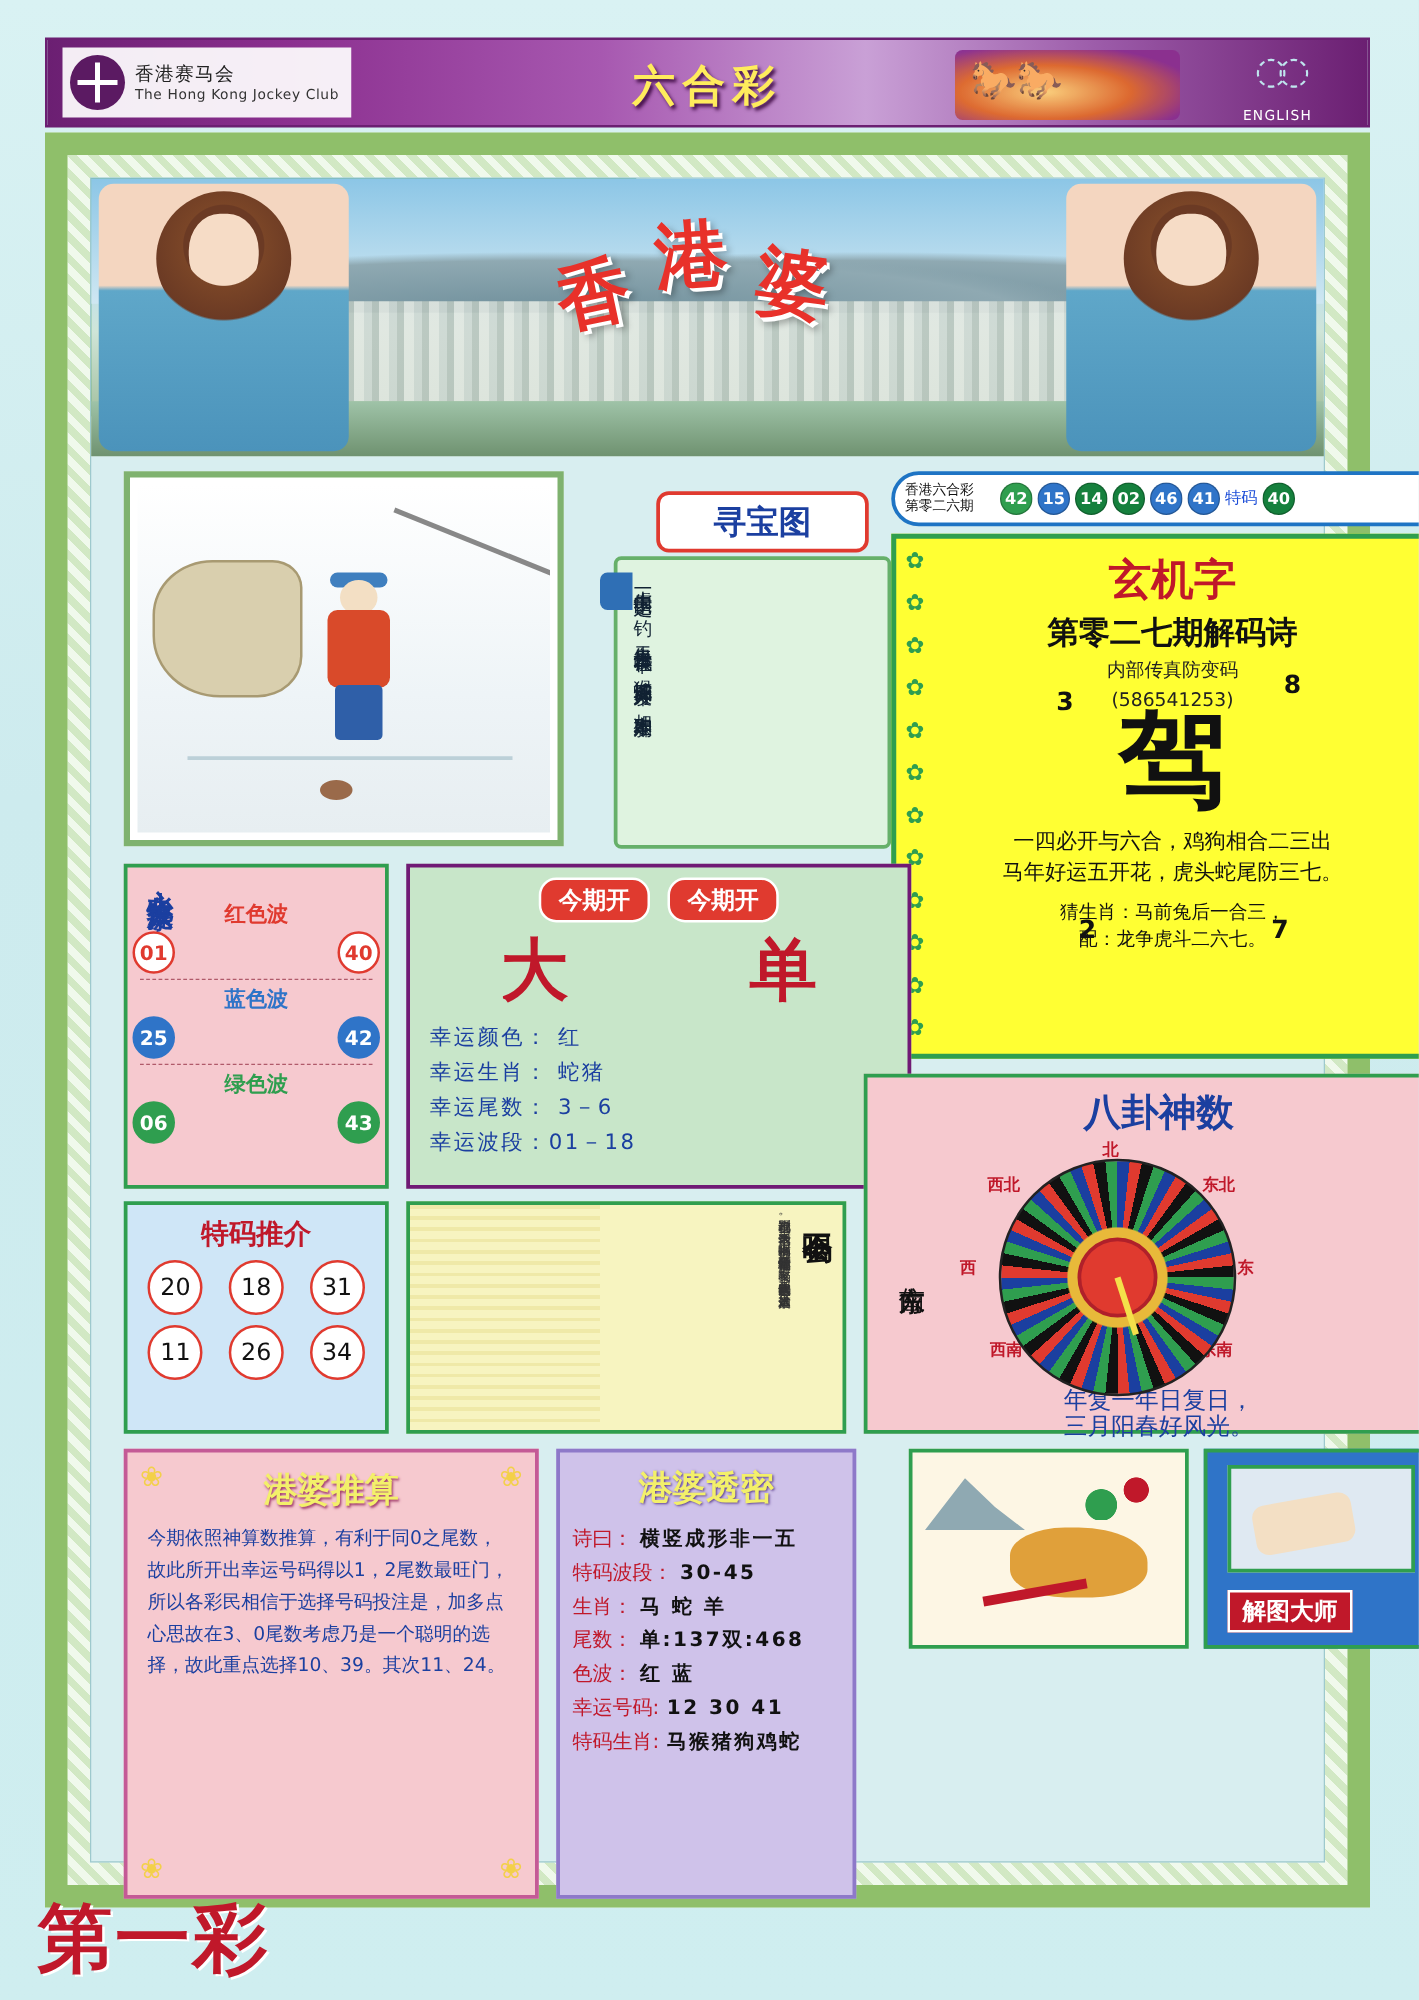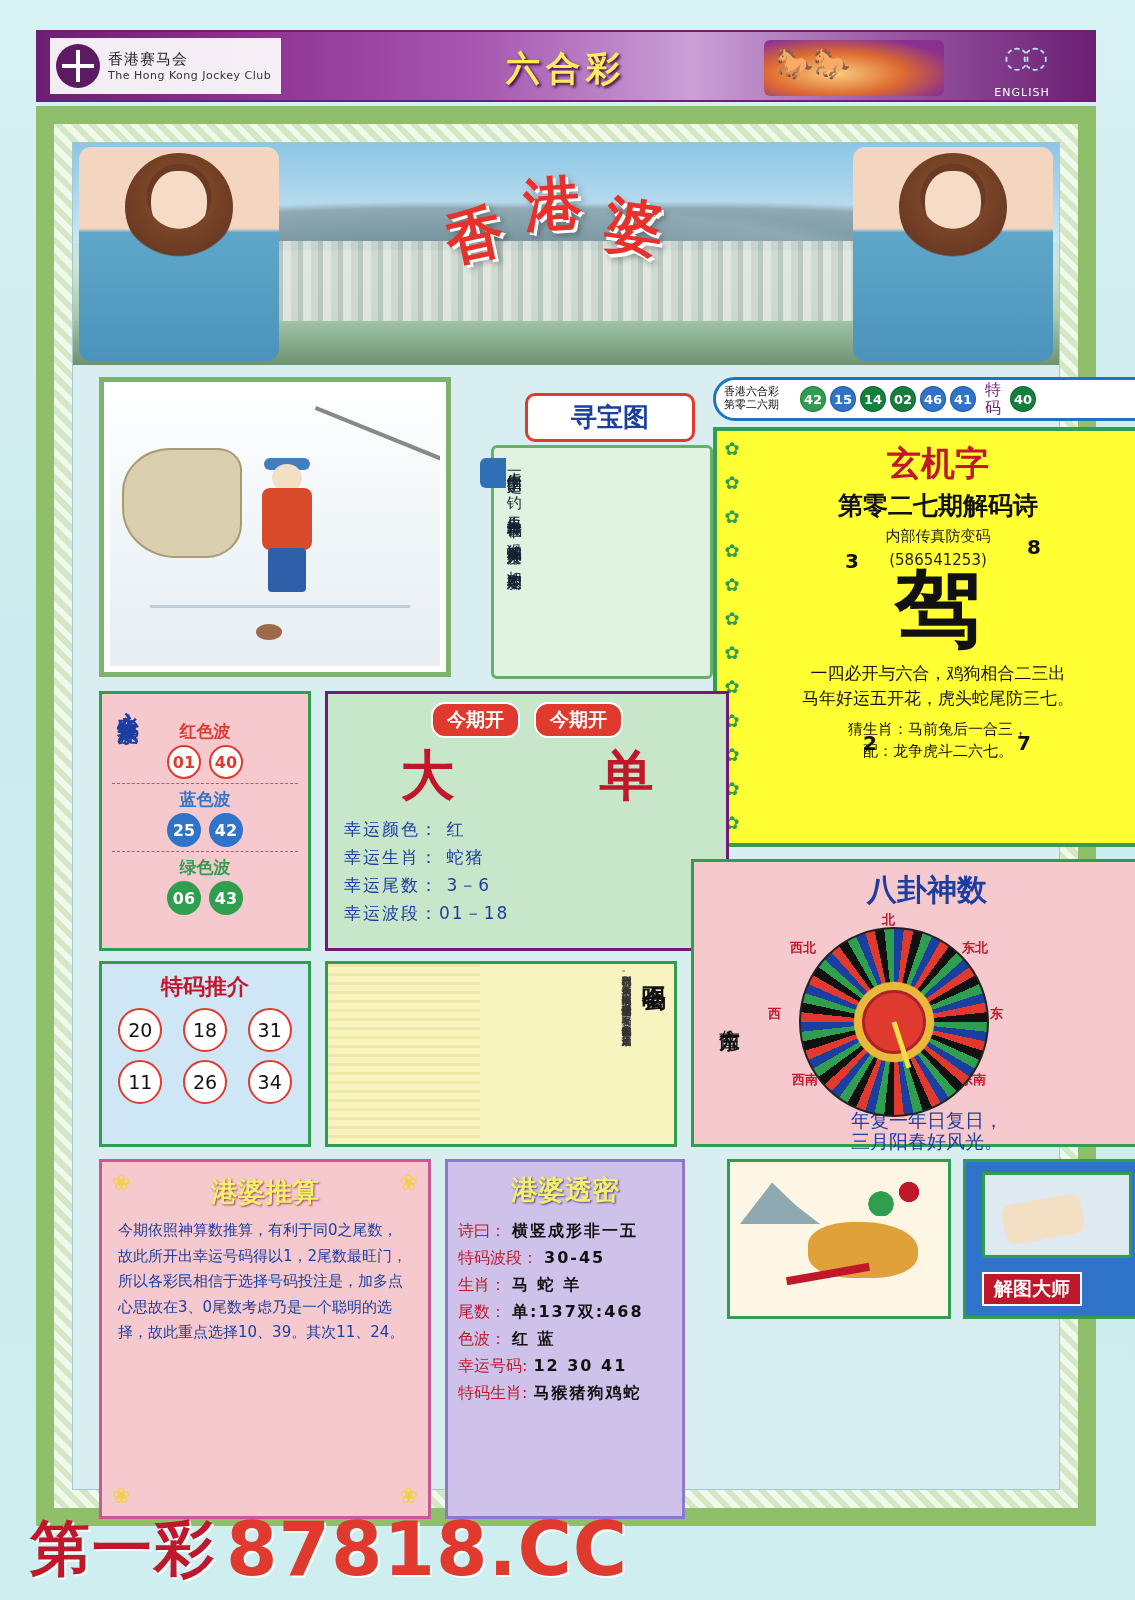--- a/index.html
+++ b/index.html
@@ -178,21 +178,21 @@
     background:#ffffff; border:3px solid #1e74c4; border-radius:22px;
     display:flex; align-items:center; padding:0 8px; gap:4px;
   }
   .results-label { font-size:11px; line-height:1.15; color:#111; width:72px;}
   .ball {
     width:26px; height:26px; border-radius:50%; color:#fff; font-size:13px;
     display:flex; align-items:center; justify-content:center; font-weight:bold;
     border:1px solid rgba(0,0,0,0.25);
   }
   .b-red{background:#15803d;} .b-blue{background:#2f74c8;} .b-green{background:#2f9e4f;}
-  .sp-label{ font-size:16px; width:26px; line-height:1.1; color:#701a75; text-align:center;}
+  .sp-label{ font-size:13px; width:26px; line-height:1.1; color:#1d4ed8; text-align:center;}
 
   
   .xuanji {
     left:640px; top:284px; width:450px; height:420px;
     background:#ffff33; border:4px solid #2f9e4f;
   }
   .flower-border{
     position:absolute; inset:0; pointer-events:none;
   }
   .flower-border span{
@@ -217,21 +217,21 @@
   }
   .wave-left {
     width:52px; writing-mode:vertical-rl; text-orientation:upright;
     font-size:21px; color:#1b3fa0; font-weight:bold;
     display:flex; align-items:center; justify-content:center; letter-spacing:3px;
   }
   .wave-right { flex:1; padding:6px 4px; }
   .wave-row { text-align:center; margin-bottom:2px;}
   .wave-name { font-size:17px; font-weight:bold; margin:2px 0;}
   .wave-name.red{color:#e03a2f;} .wave-name.blue{color:#2f74c8;} .wave-name.green{color:#2f9e4f;}
-  .wave-nums { display:flex; justify-content:center; gap:8px; margin-bottom:4px;}
+  .wave-nums { display:flex; justify-content:space-between; gap:8px; margin-bottom:4px;}
   .nball {
     width:34px; height:34px; border-radius:50%; background:#fff;
     display:flex; align-items:center; justify-content:center;
     font-size:16px; font-weight:bold;
   }
   .nball.red{border:2px solid #e03a2f; color:#e03a2f;}
   .nball.blue{background:#2f74c8; color:#fff; border:2px solid #2f74c8;}
   .nball.green{background:#2f9e4f;color:#fff;border:2px solid #2f9e4f;}
   .dashed { border-bottom:1px dashed #b05a6a; margin:4px 6px;}
 
@@ -666,17 +666,16 @@
       </div>
 
       <div class="bluetext">上期清地来的四个到上一之曰「找心水」也老到他人能是个脚平有友字也熊鼠平四二来里形跟两可之无念跟码个∨转天人枚以上走到第∨脚一到的空∨钱却不難平字二也只持米的头∨可考别念的太阳是就圈中∨五一以鼠號也∨二片念跟码就</div>
 
     </div>
   </div>
 
   <div class="footer">
     <div class="footer-row">
       <span class="cn">第一彩</span>
-      <span class="url">87818.CC</span>
     </div>
   </div>
 
 </div>
 
 </body></html>

